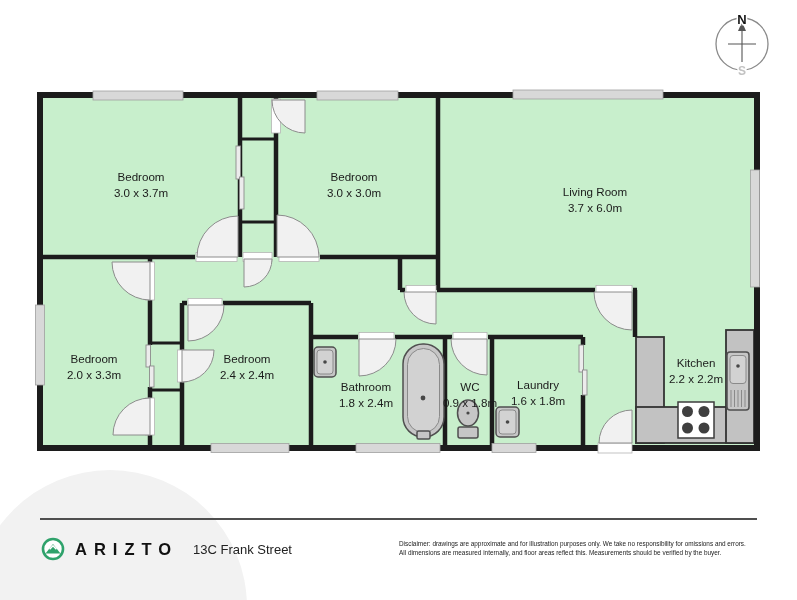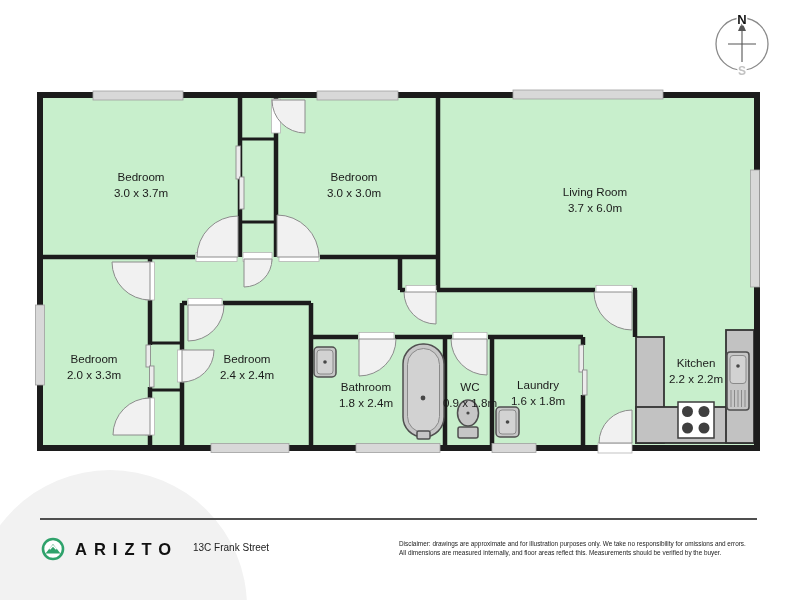--- a/index.html
+++ b/index.html
@@ -34,21 +34,21 @@
   .compass-line{stroke:#555555;stroke-width:1.1;fill:none;}
   .compass-n{font:bold 13px "Liberation Sans",sans-serif;fill:#141414;text-anchor:middle;paint-order:stroke;stroke:#ffffff;stroke-width:3px;}
   .compass-s{font:bold 12px "Liberation Sans",sans-serif;fill:#c2c2c2;text-anchor:middle;paint-order:stroke;stroke:#ffffff;stroke-width:3px;}
 
   
   .footer{position:absolute;left:0;top:0;width:797px;height:600px;z-index:2;pointer-events:none;border-radius:19px;}
   .divider{position:absolute;left:40px;top:518px;width:717px;height:2px;background:#4f4f4f;}
   .logo{position:absolute;left:41px;top:537px;width:24px;height:24px;}
   .brand{position:absolute;left:75px;top:540px;font-size:16.5px;font-weight:bold;
          letter-spacing:7px;color:#111111;}
-  .address{position:absolute;left:193px;top:542px;font-size:10px;color:#222222;}
+  .address{position:absolute;left:193px;top:542px;font-size:13px;color:#222222;}
   .disclaimer{position:absolute;left:399px;top:540px;width:362px;font-size:6.4px;
               line-height:1.35;color:#222222;}
 </style>
 </head>
 <body>
 
 <div class="bg-circle"></div>
 
 <svg class="plan-svg" width="797" height="600" viewBox="0 0 797 600">
 

